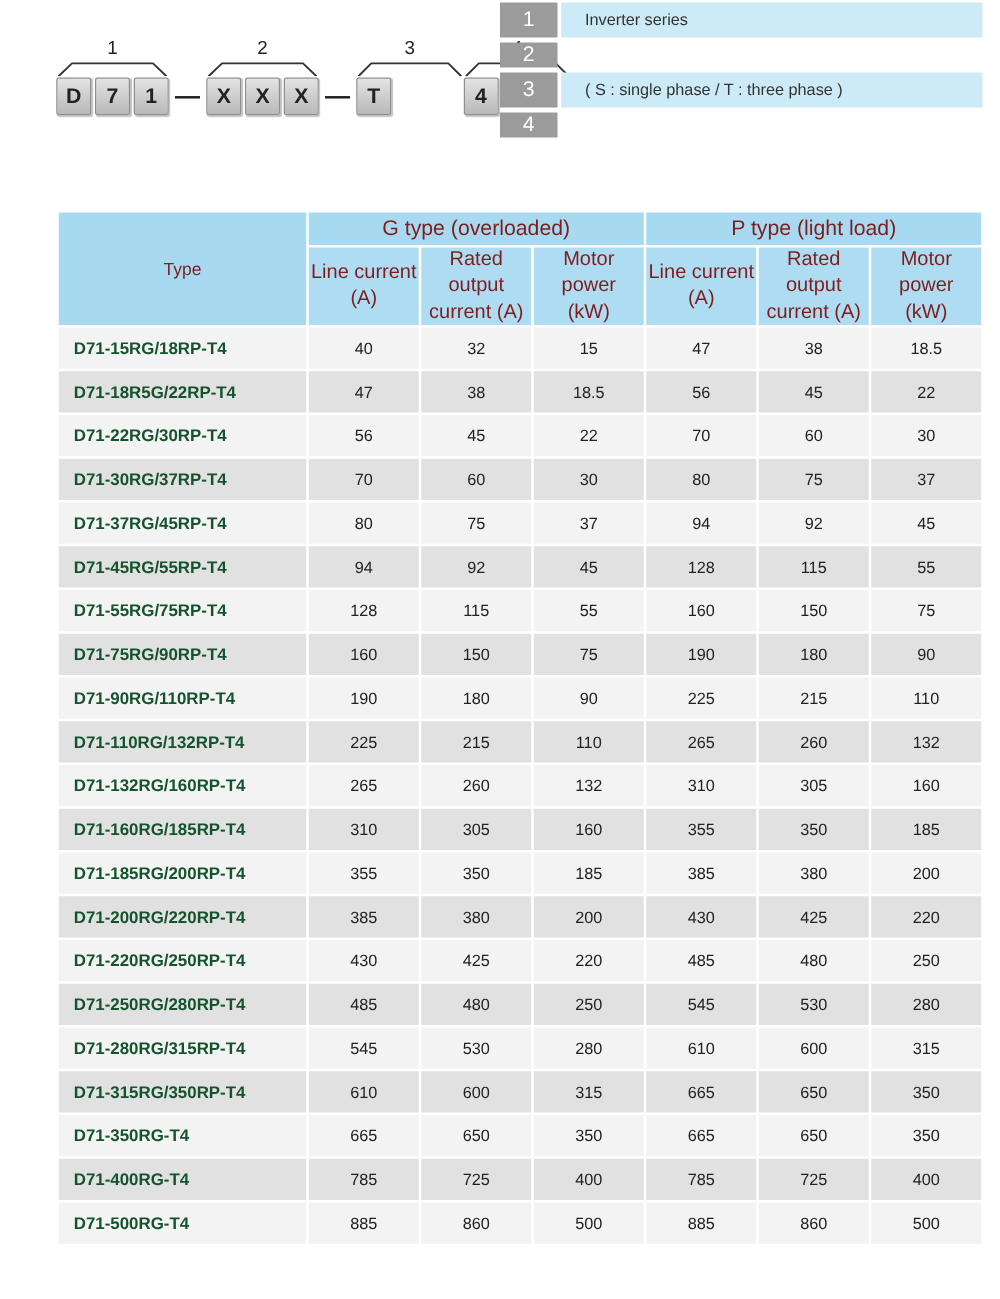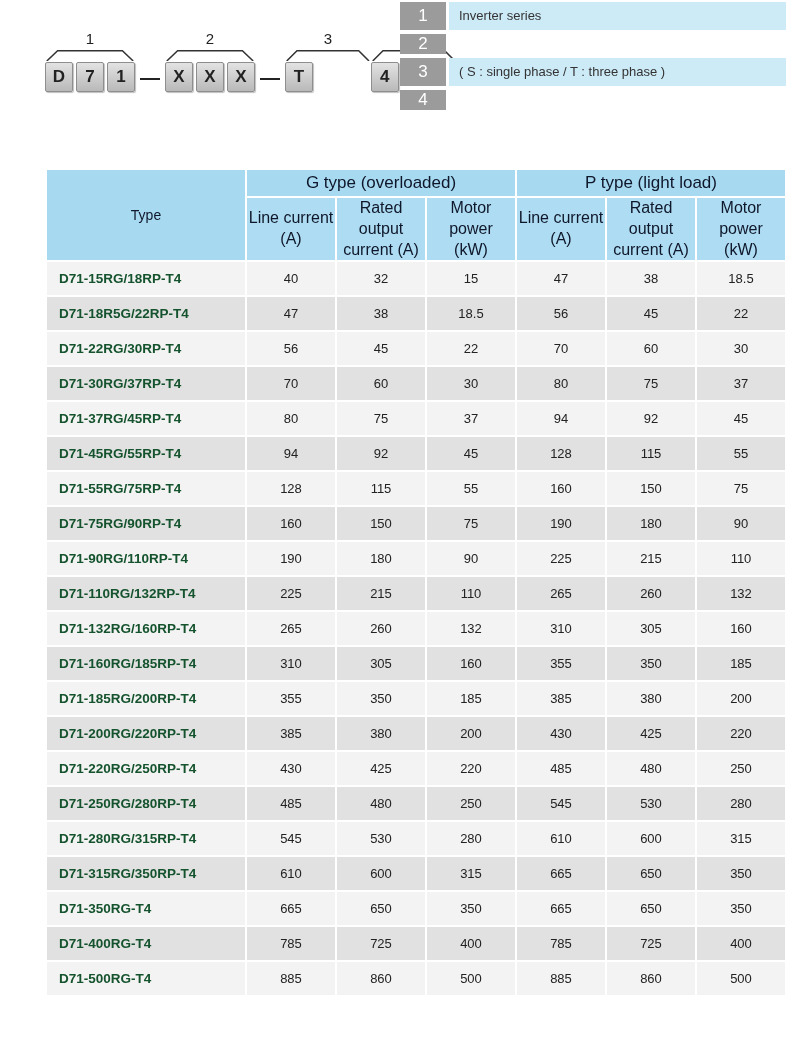--- a/index.html
+++ b/index.html
@@ -28,27 +28,27 @@
     box-shadow:1px 1px 1px rgba(0,0,0,0.25); }
   .mc-dash { height:30px; display:flex; align-items:center; justify-content:center;
     font-size:20px; font-weight:bold; margin:0 5px; align-self:flex-end; }
 
   
   .legend { position:absolute; left:400px; top:2px; width:386px; display:flex;
     flex-direction:column; gap:4px; }
   .legend-row { display:flex; align-items:stretch; }
   .legend-num { width:46px; flex:0 0 auto; background:#9b9b9b; color:#fff;
     display:flex; align-items:center; justify-content:center; font-size:17px; margin-right:3px; }
-  .legend-desc { flex:1; background:#cdeaf7; padding:5px 10px; font-size:13px; line-height:1.4;
+  .legend-desc { flex:1; background:#cdeaf7; padding:5px 19px; font-size:13px; line-height:1.4;
     display:flex; flex-direction:column; justify-content:center; min-height:27px; color:#333; }
 
   
   .spec-table { border-collapse:collapse; table-layout:fixed; width:742px; margin:16px auto 0 45px; }
   .spec-table th, .spec-table td { border:2px solid #fff; }
-  .spec-table thead th { background:#a7d9f1; font-weight:normal; color:#0f172a; }
+  .spec-table thead th { background:#a7d9f1; font-weight:normal; color:#7f1d1d; }
   .spec-table th.type-h { font-size:14px; }
   .spec-table th.group-h { font-size:17px; height:28px; }
   .spec-table th.sub-h { font-size:16px; height:38px; white-space:pre-line; line-height:1.3;
     background:#aedcf2; }
   .spec-table tbody td { height:35px; text-align:center; font-size:13px; }
   .spec-table td.type-cell { text-align:left; padding-left:12px; font-size:13.5px;
     font-weight:bold; color:#14532d; }
   .spec-table tbody tr:nth-child(odd) td { background:#f3f3f3; }
   .spec-table tbody tr:nth-child(even) td { background:#e1e1e1; }
 </style>

